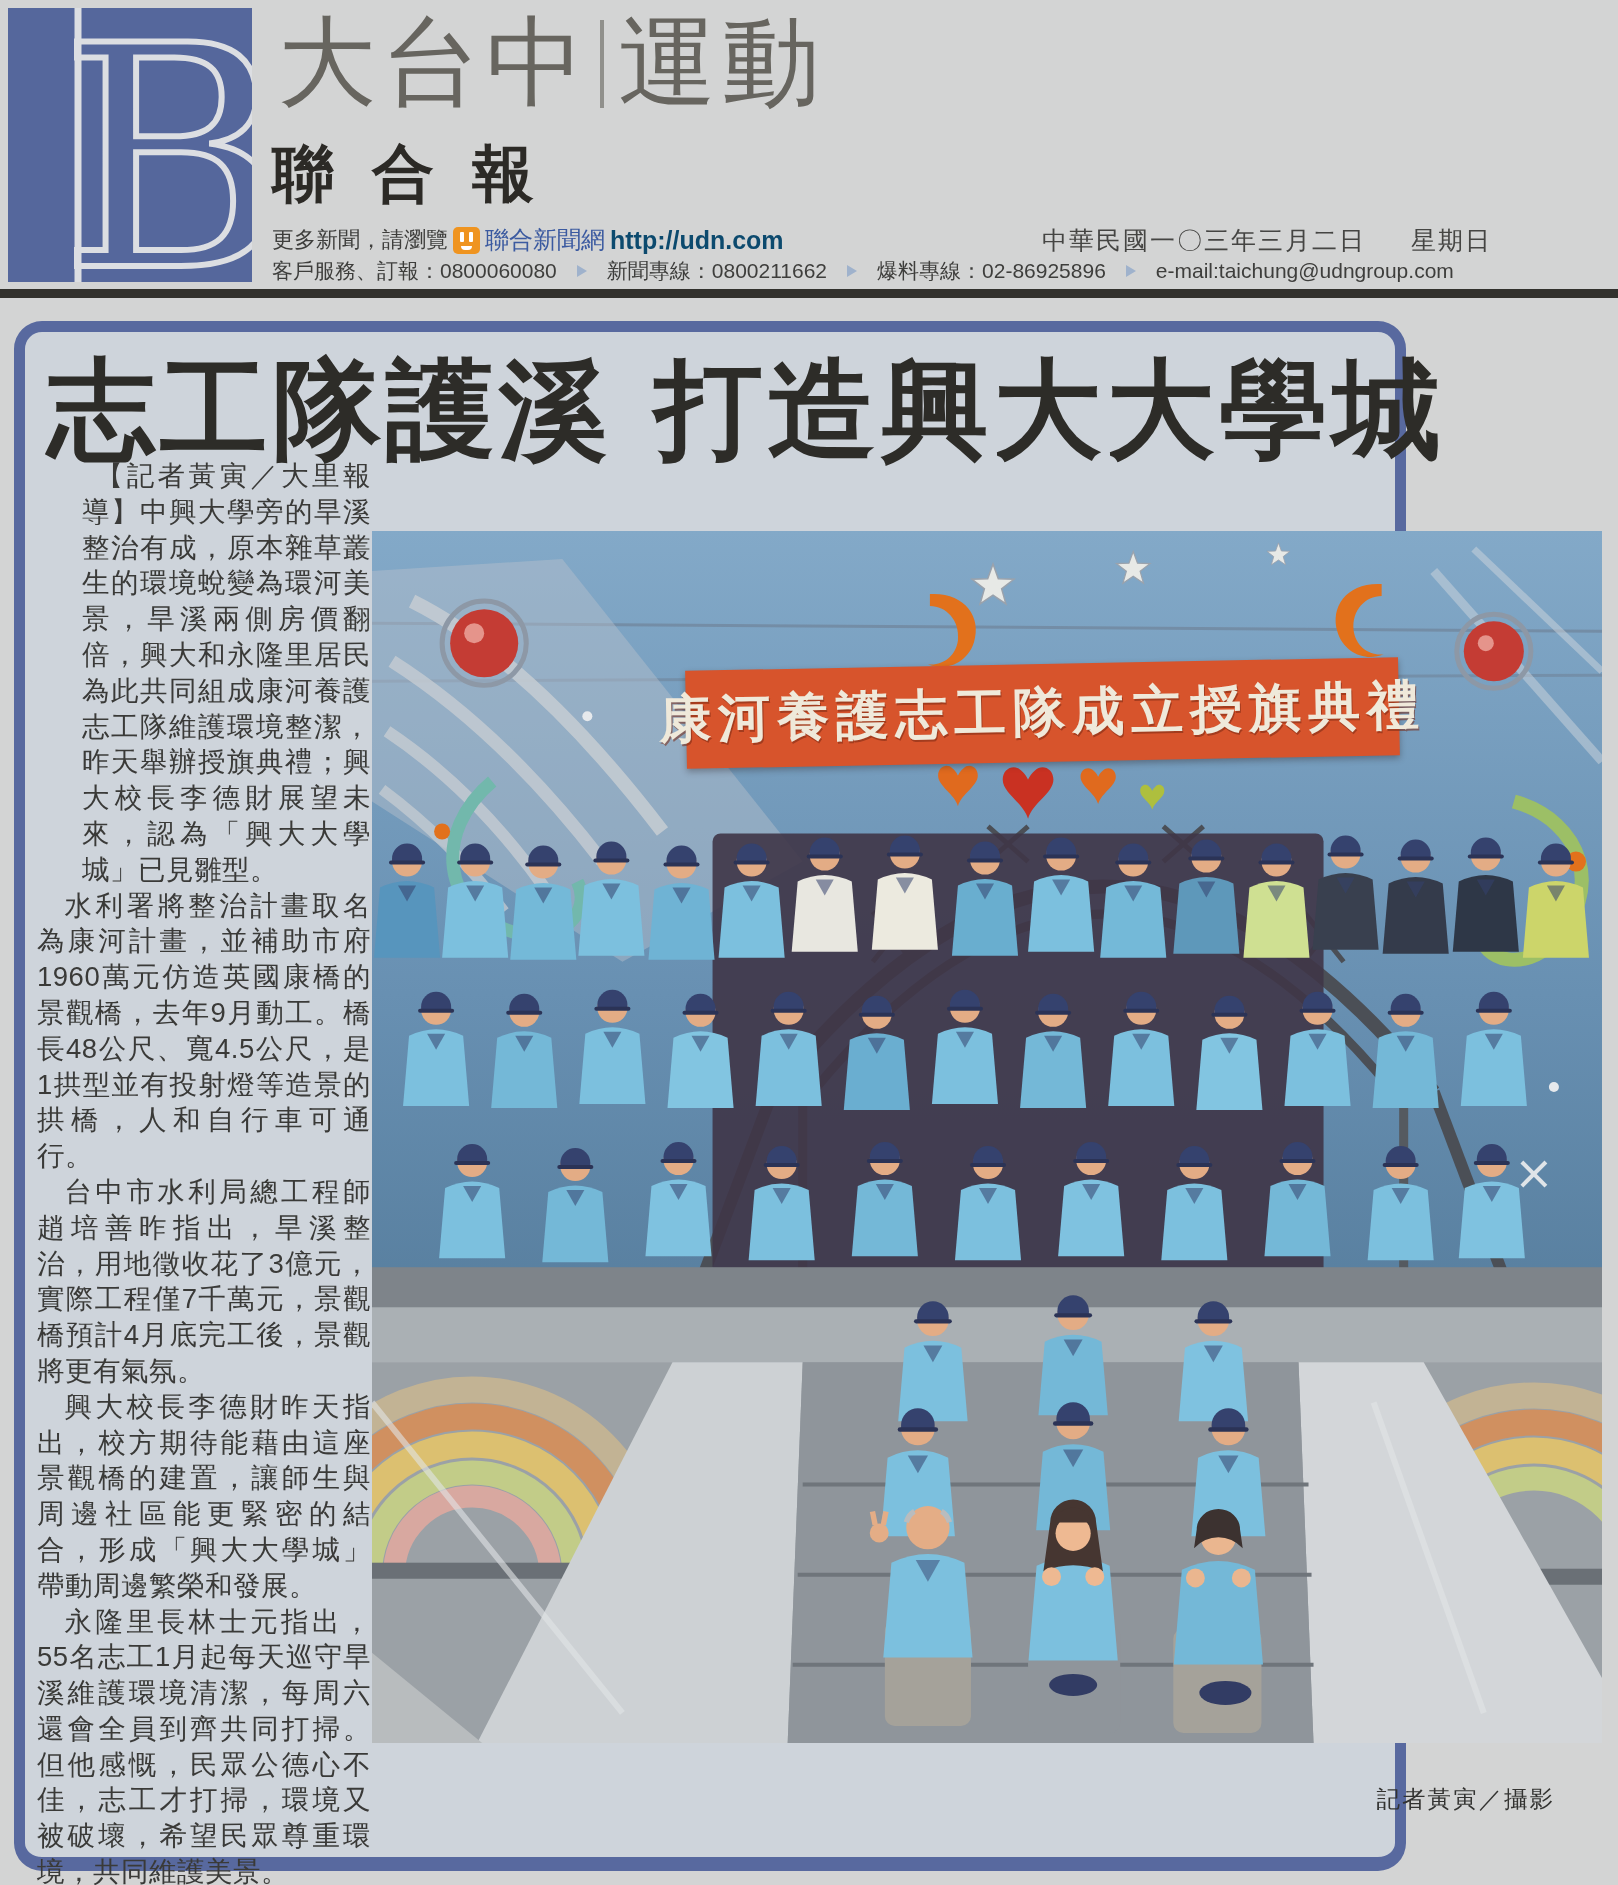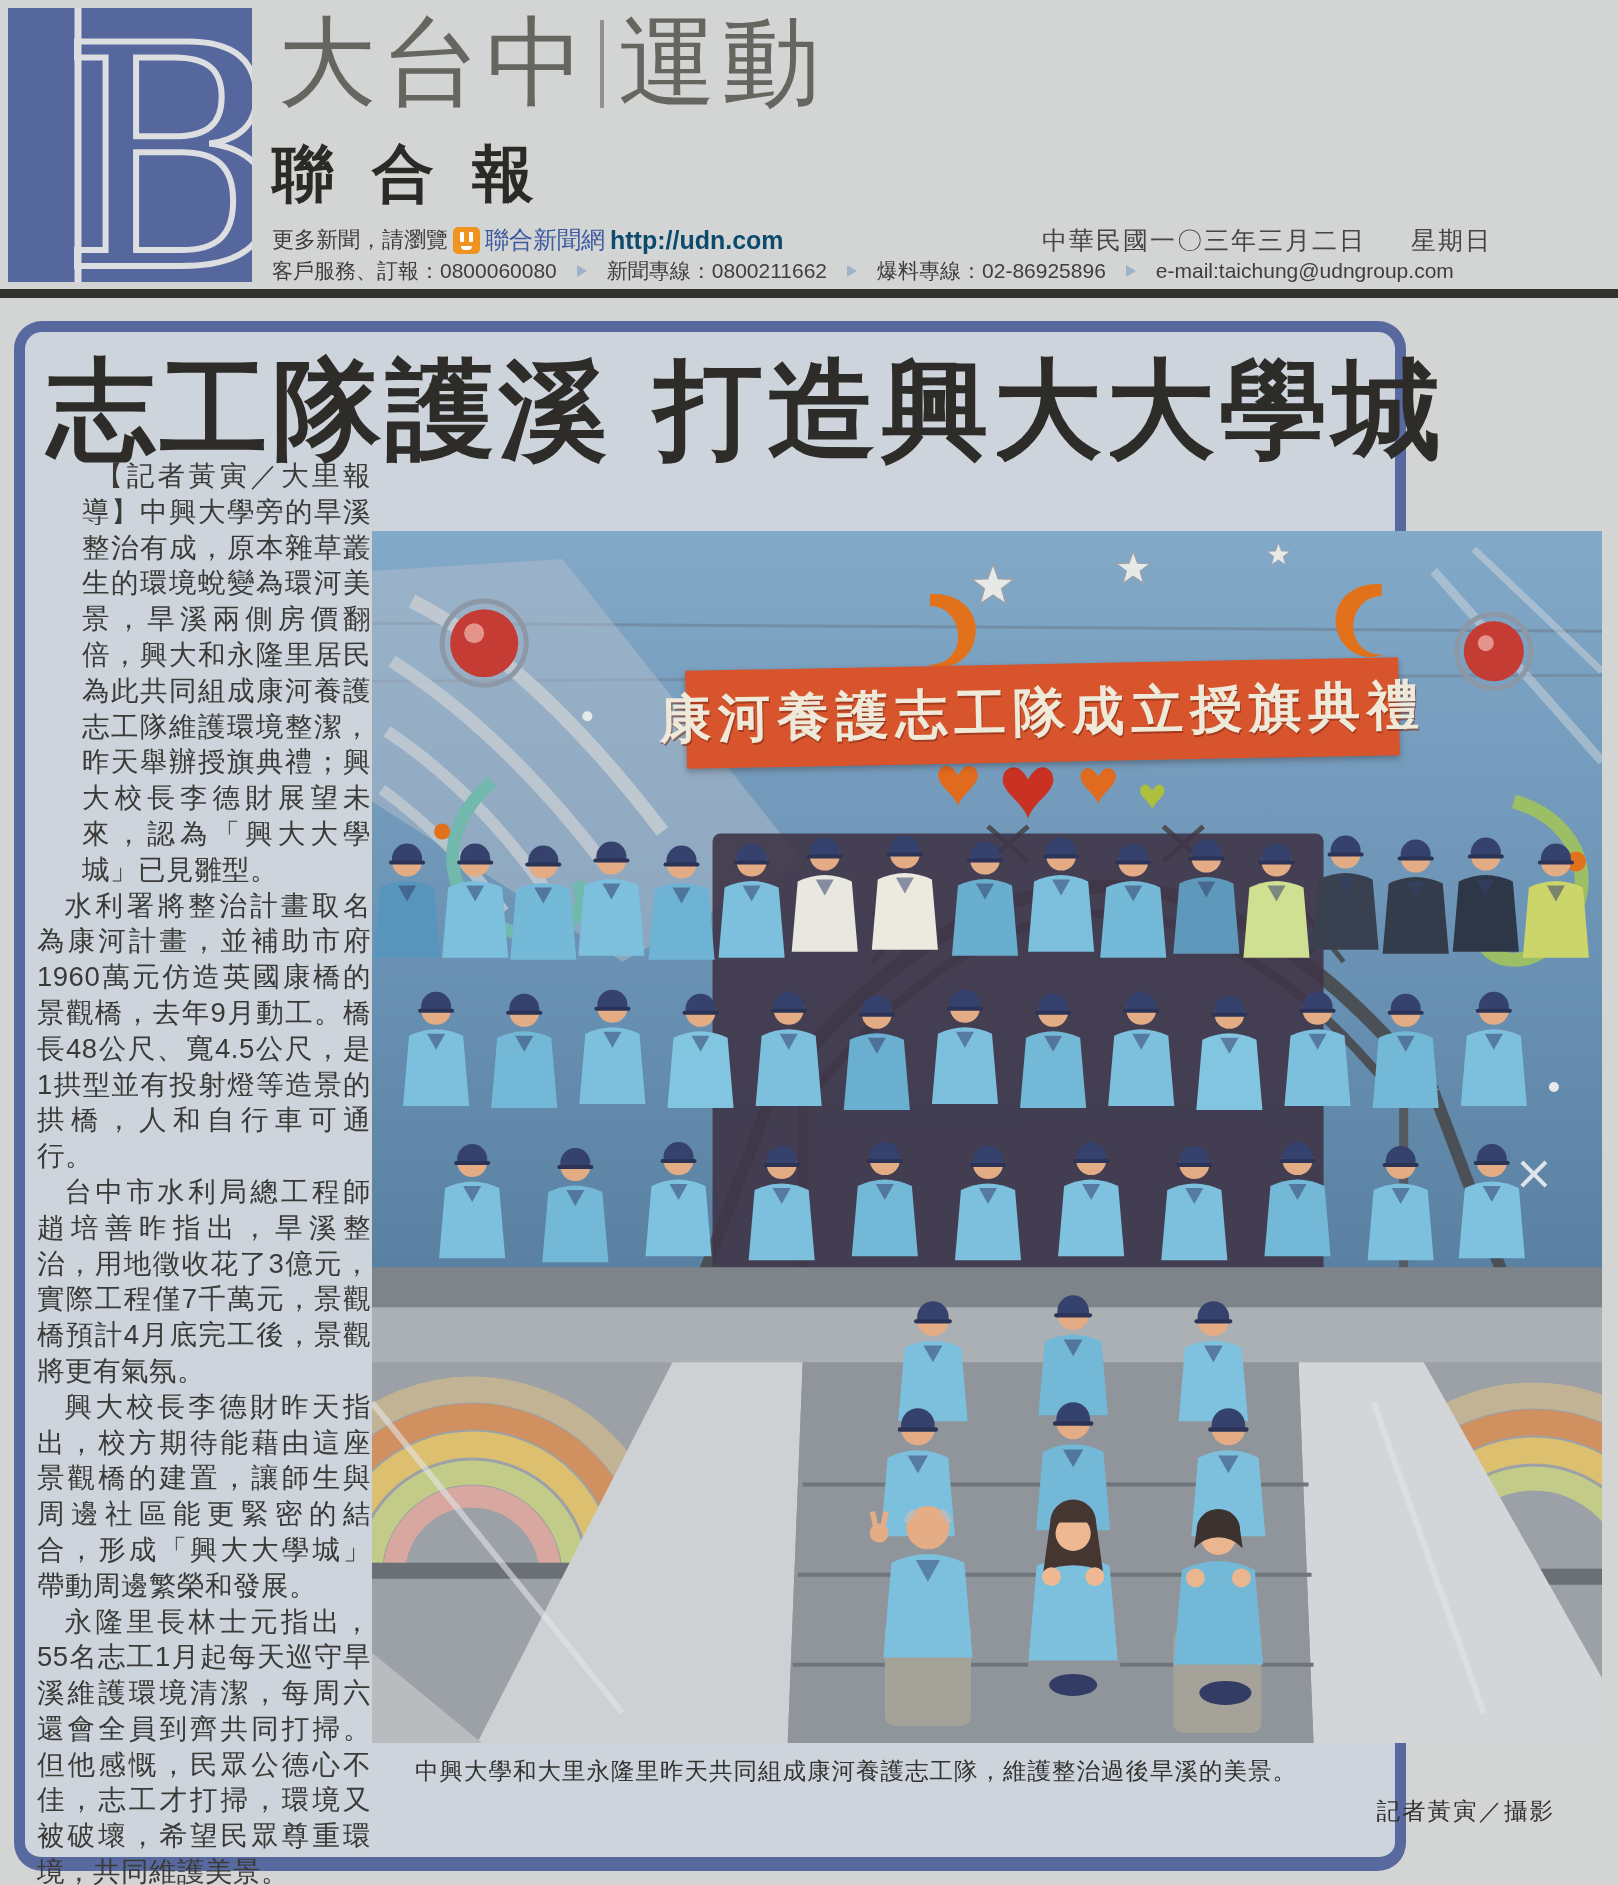--- a/index.html
+++ b/index.html
@@ -94,21 +94,21 @@
     display:flex;align-items:center;justify-content:center;
     box-shadow:0 3px 6px rgba(40,30,30,.35);
   }
   .photo-banner span{
     font-size:52px;font-weight:bold;color:#efe9da;letter-spacing:7px;
     white-space:nowrap;text-shadow:1px 2px 0 rgba(120,40,20,.55);
   }
 
   .caption-wrap{position:absolute;left:390px;top:1423px;width:1140px;}
   .caption{margin:0;font-size:23.5px;color:#333331;letter-spacing:1px;}
-  .credit{margin:8px 0 0 0;font-size:23.5px;color:#333331;text-align:right;letter-spacing:2px;}
+  .credit{margin:28px 0 0 0;font-size:23.5px;color:#333331;text-align:right;letter-spacing:2px;}
 </style>
 </head>
 <body>
 
 <div class="page">
 
   <header>
 
     <div class="abs b-logo">
       <svg viewBox="0 0 244 274">
@@ -359,18 +359,17 @@
         <ellipse cx="700" cy="1152" rx="24" ry="11" fill="#323c64"></ellipse>
         <ellipse cx="852" cy="1160" rx="26" ry="12" fill="#323c64"></ellipse>
       </svg>
 
       <div class="photo-banner">
         <span>康河養護志工隊成立授旗典禮</span>
       </div>
     </figure>
 
     <div class="caption-wrap">
-      <p class="caption">中興大學和大里永隆里昨天共同組成康河養護志工隊，維護整治過後旱溪的美景。</p>
       <p class="credit">記者黃寅／攝影</p>
     </div>
 
   </section>
 </div>
 
 </body></html>

